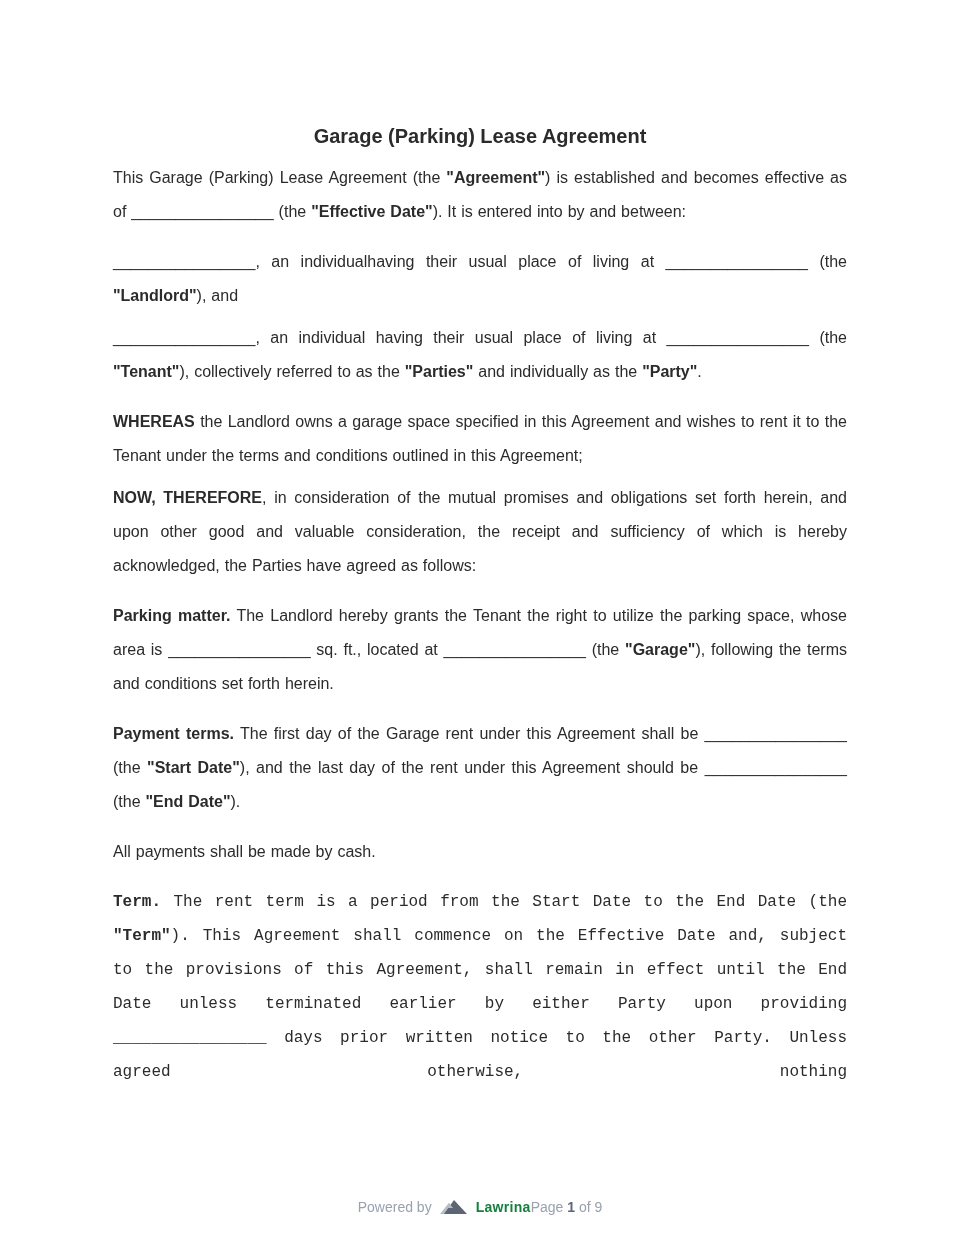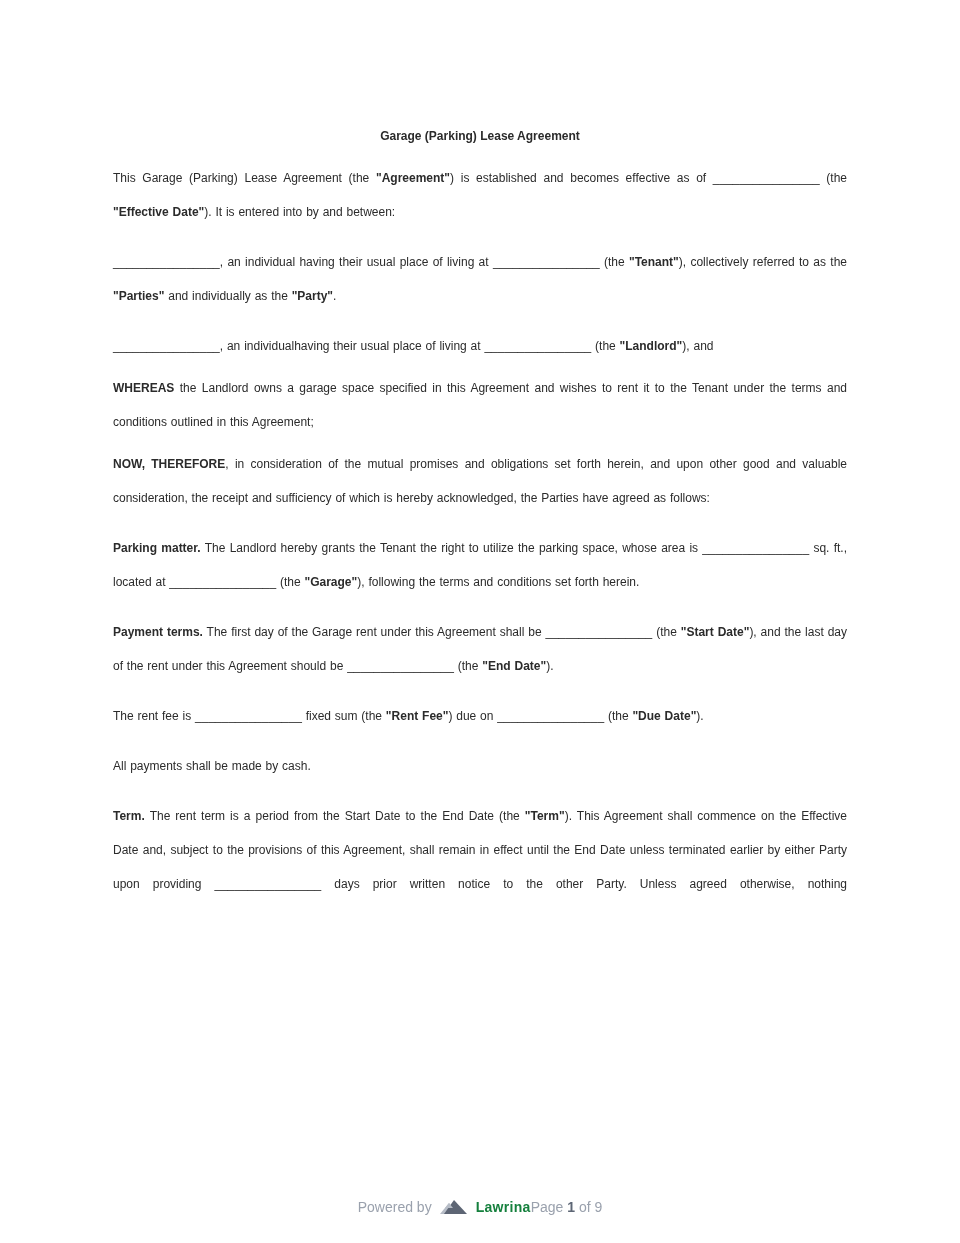--- a/index.html
+++ b/index.html
@@ -13,38 +13,39 @@
     height: 1243px;
     background: #ffffff;
     font-family: "Liberation Sans", "DejaVu Sans", sans-serif;
     color: #2b2b2b;
     overflow: hidden;
   }
   .content {
     padding: 119px 113px 0 113px;
   }
   .doc-title {
-    font-size: 12px;
+    font-size: 20px;
     line-height: 34px;
     font-weight: bold;
     text-align: center;
     margin: 0 0 7px 0;
   }
   .para {
-    font-size: 12px;
+    font-size: 16px;
     line-height: 34px;
     text-align: justify;
     margin: 8px 0 16px 0;
     word-spacing: 0.5px;
   }
   .para.tight {
     margin-bottom: 0;
   }
   .para.justify-last {
     text-align-last: justify;
+    font-family: Liberation Mono, monospace;
   }
   .para strong {
     font-weight: bold;
   }
   .footer {
     position: absolute;
     left: 113px;
     right: 113px;
     top: 1196px;
     height: 22px;
@@ -74,27 +75,26 @@
   }
 </style>
 </head>
 <body>
 
 <div class="page">
   <div class="content">
     <div class="doc-title">Garage (Parking) Lease Agreement</div>
     <div id="paragraphs">
         <p class="para"><span>This Garage (Parking) Lease Agreement (the </span><strong>"Agreement"</strong><span>) is established and becomes effective as of ________________ (the </span><strong>"Effective Date"</strong><span>). It is entered into by and between:</span></p>
+        <p class="para tight"><span>________________, an individualhaving their usual place of living at ________________ (the </span><strong>"Landlord"</strong><span>), and</span></p>
         <p class="para"><span>________________, an individual having their usual place of living at ________________ (the </span><strong>"Tenant"</strong><span>), collectively referred to as the </span><strong>"Parties"</strong><span> and individually as the </span><strong>"Party"</strong><span>.</span></p>
-        <p class="para tight"><span>________________, an individualhaving their usual place of living at ________________ (the </span><strong>"Landlord"</strong><span>), and</span></p>
         <p class="para tight"><strong>WHEREAS</strong><span> the Landlord owns a garage space specified in this Agreement and wishes to rent it to the Tenant under the terms and conditions outlined in this Agreement;</span></p>
         <p class="para"><strong>NOW, THEREFORE</strong><span>, in consideration of the mutual promises and obligations set forth herein, and upon other good and valuable consideration, the receipt and sufficiency of which is hereby acknowledged, the Parties have agreed as follows:</span></p>
         <p class="para"><strong>Parking matter.</strong><span> The Landlord hereby grants the Tenant the right to utilize the parking space, whose area is ________________ sq. ft., located at ________________ (the </span><strong>"Garage"</strong><span>), following the terms and conditions set forth herein.</span></p>
         <p class="para"><strong>Payment terms.</strong><span> The first day of the Garage rent under this Agreement shall be ________________ (the </span><strong>"Start Date"</strong><span>), and the last day of the rent under this Agreement should be ________________ (the </span><strong>"End Date"</strong><span>).</span></p>
-        <p class="para"><span>The rent fee is ________________ fixed sum (the </span><strong>"Rent Fee"</strong><span>) due on ________________ (the </span><strong>"Due Date"</strong><span>).</span></p>
         <p class="para"><span>All payments shall be made by cash.</span></p>
         <p class="para justify-last"><strong>Term.</strong><span> The rent term is a period from the Start Date to the End Date (the </span><strong>"Term"</strong><span>). This Agreement shall commence on the Effective Date and, subject to the provisions of this Agreement, shall remain in effect until the End Date unless terminated earlier by either Party upon providing ________________ days prior written notice to the other Party. Unless agreed otherwise, nothing</span></p>
       </div>
   </div>
 
   <div class="footer">
     <div class="footer-left">
       <span>Powered by</span>
       <span class="logo-icon">
         <svg width="28" height="18" viewBox="0 0 28 18" aria-hidden="true">

